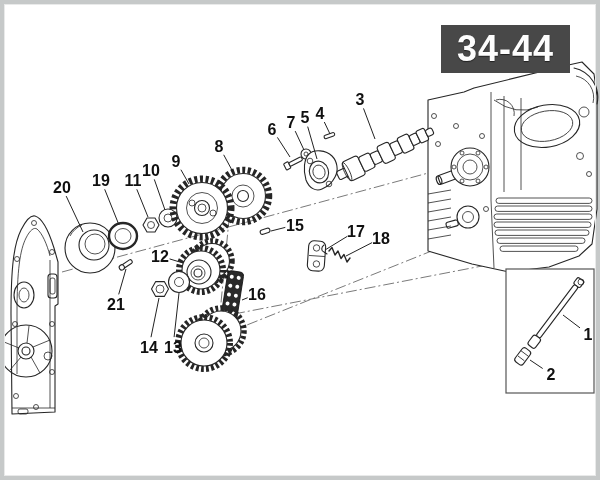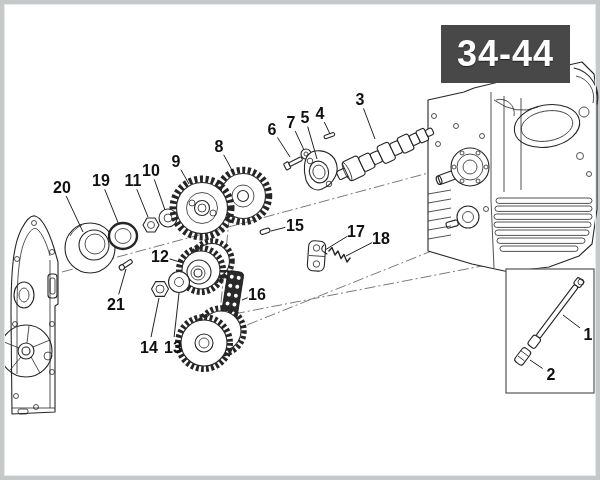--- a/index.html
+++ b/index.html
@@ -6,21 +6,21 @@
     --bg:#ffffff; --frame:#c6c9c9; --line:#262626;
     --badge-bg:#484848; --badge-fg:#fdfdfd;
   }
   html,body{margin:0;padding:0;}
   body{width:600px;height:480px;overflow:hidden;background:#fff;
        font-family:"Liberation Sans",sans-serif;}
   .frame{position:relative;width:600px;height:480px;box-sizing:border-box;
          border:4px solid var(--frame);background:var(--bg);}
   .frame::after{content:"";position:absolute;inset:0;border:1px solid #e9eaea;pointer-events:none;}
   svg{position:absolute;left:0;top:0;}
-  .badge{position:absolute;left:437px;top:21px;width:129px;height:58px;
+  .badge{position:absolute;left:437px;top:21px;width:129px;height:48px;
          background:var(--badge-bg);color:var(--badge-fg);
          display:flex;align-items:center;justify-content:center;
          font-size:36px;font-weight:bold;letter-spacing:1px;
          text-shadow:0 1px 1px rgba(0,0,0,.55);}
   
   .s  {stroke:var(--line);stroke-width:1.1;fill:none;stroke-linecap:round;stroke-linejoin:round;}
   .sw {stroke:var(--line);stroke-width:1.1;fill:#fff;stroke-linejoin:round;}
   .thin{stroke:var(--line);stroke-width:.8;fill:none;}
   .dk {fill:#2a2a2a;stroke:#111;stroke-width:.8;}
   .teeth{fill:none;stroke:var(--line);}

